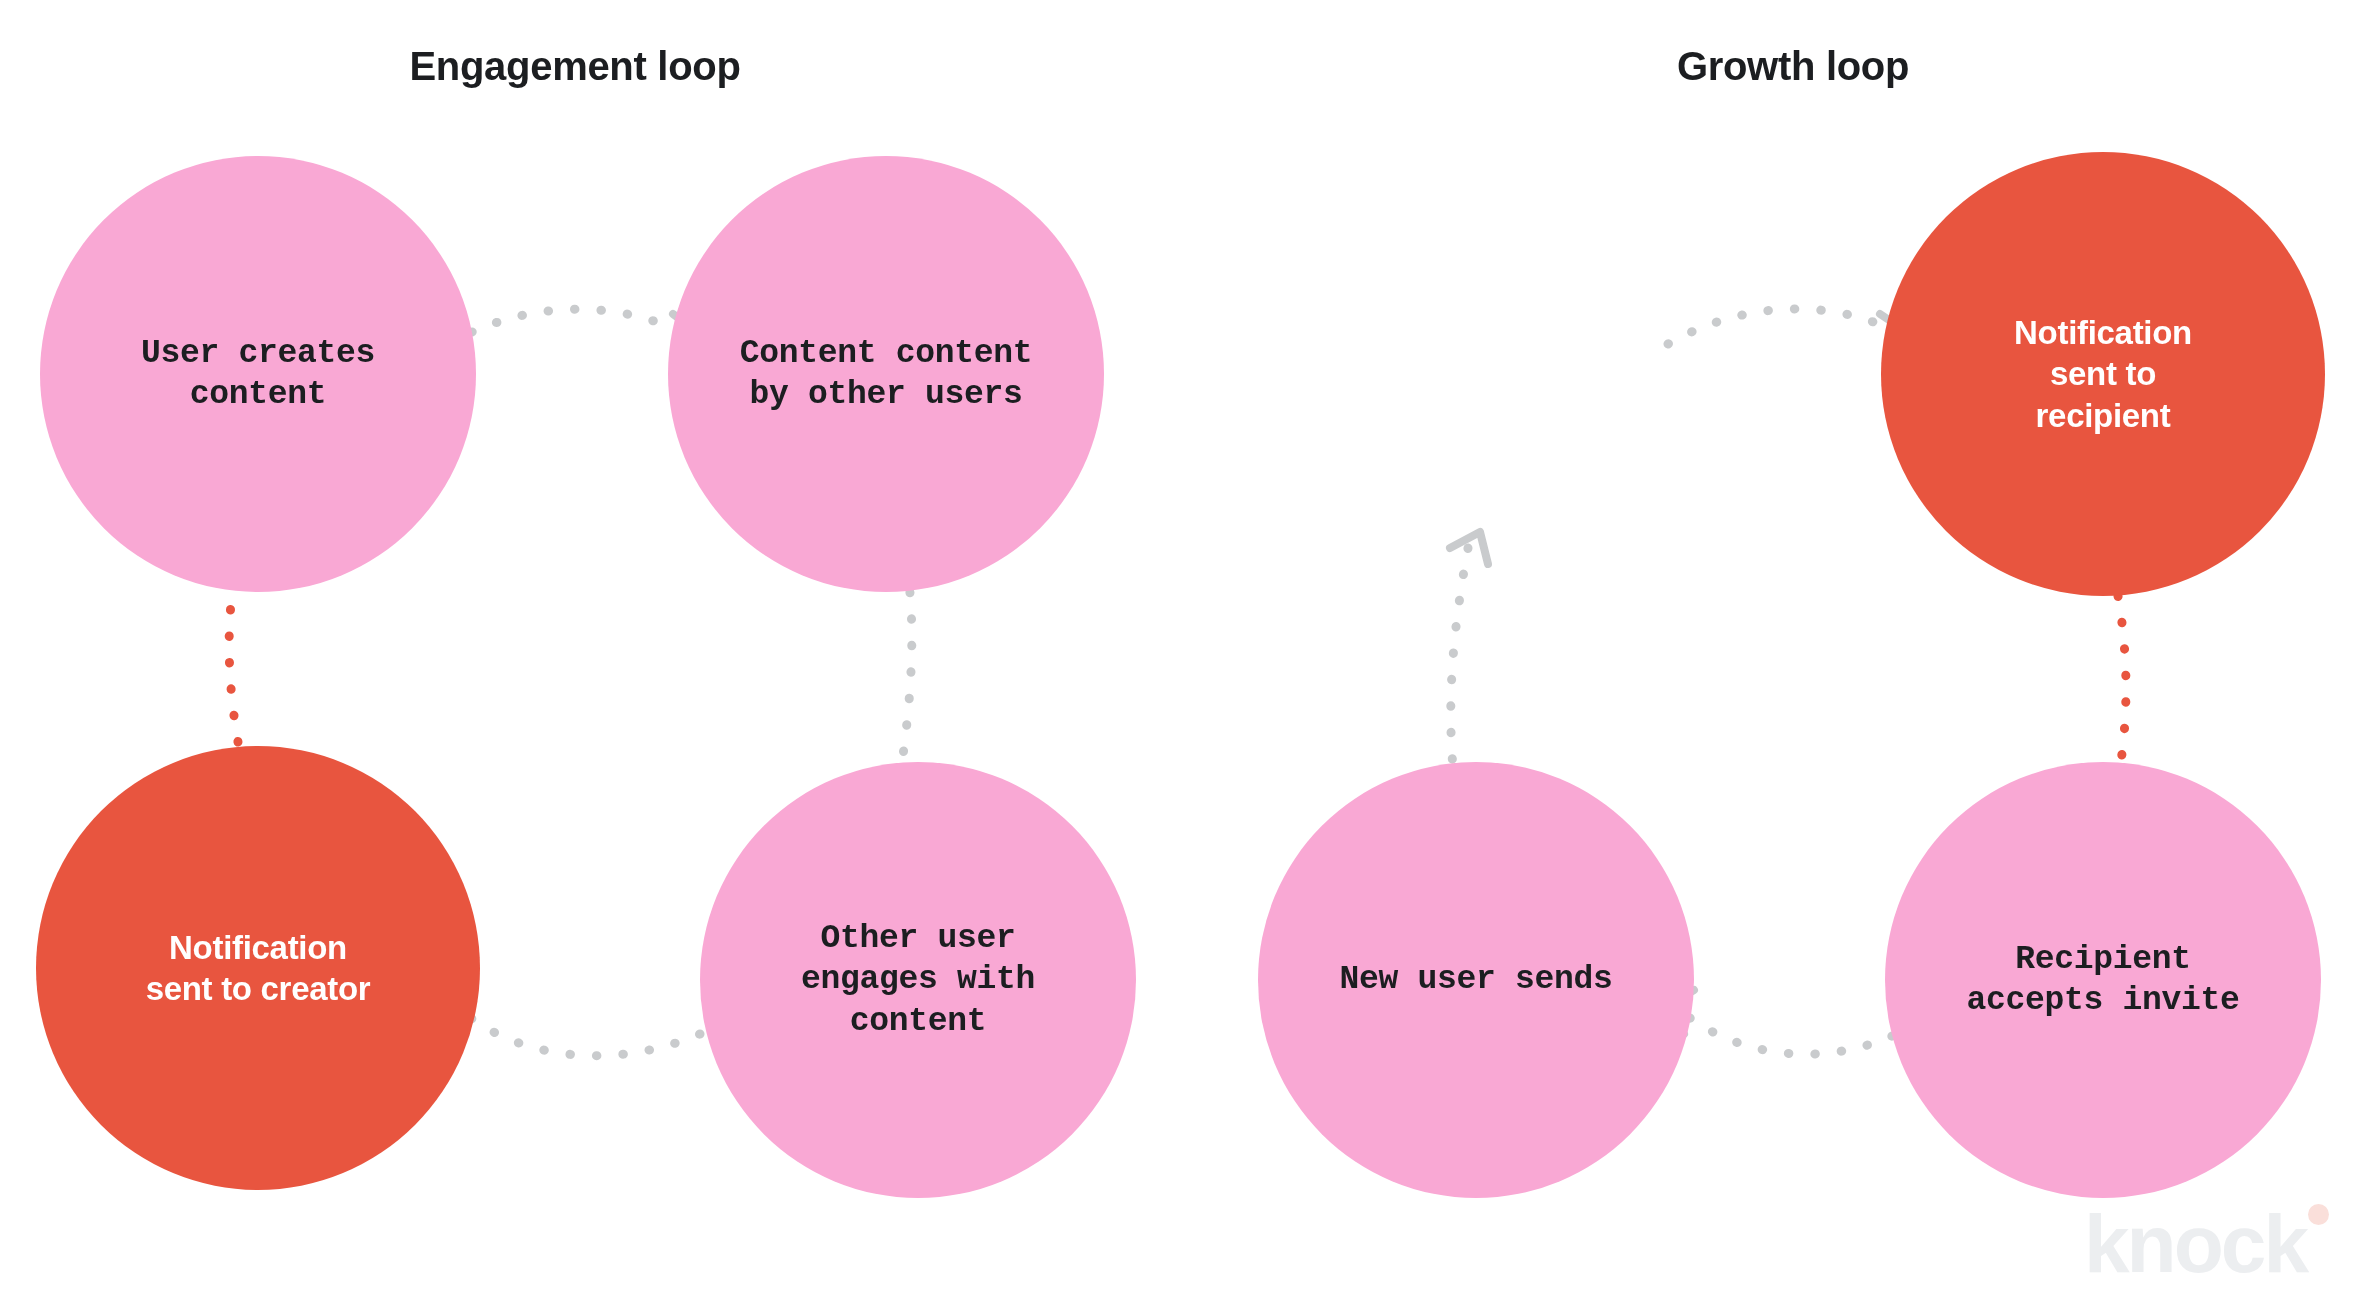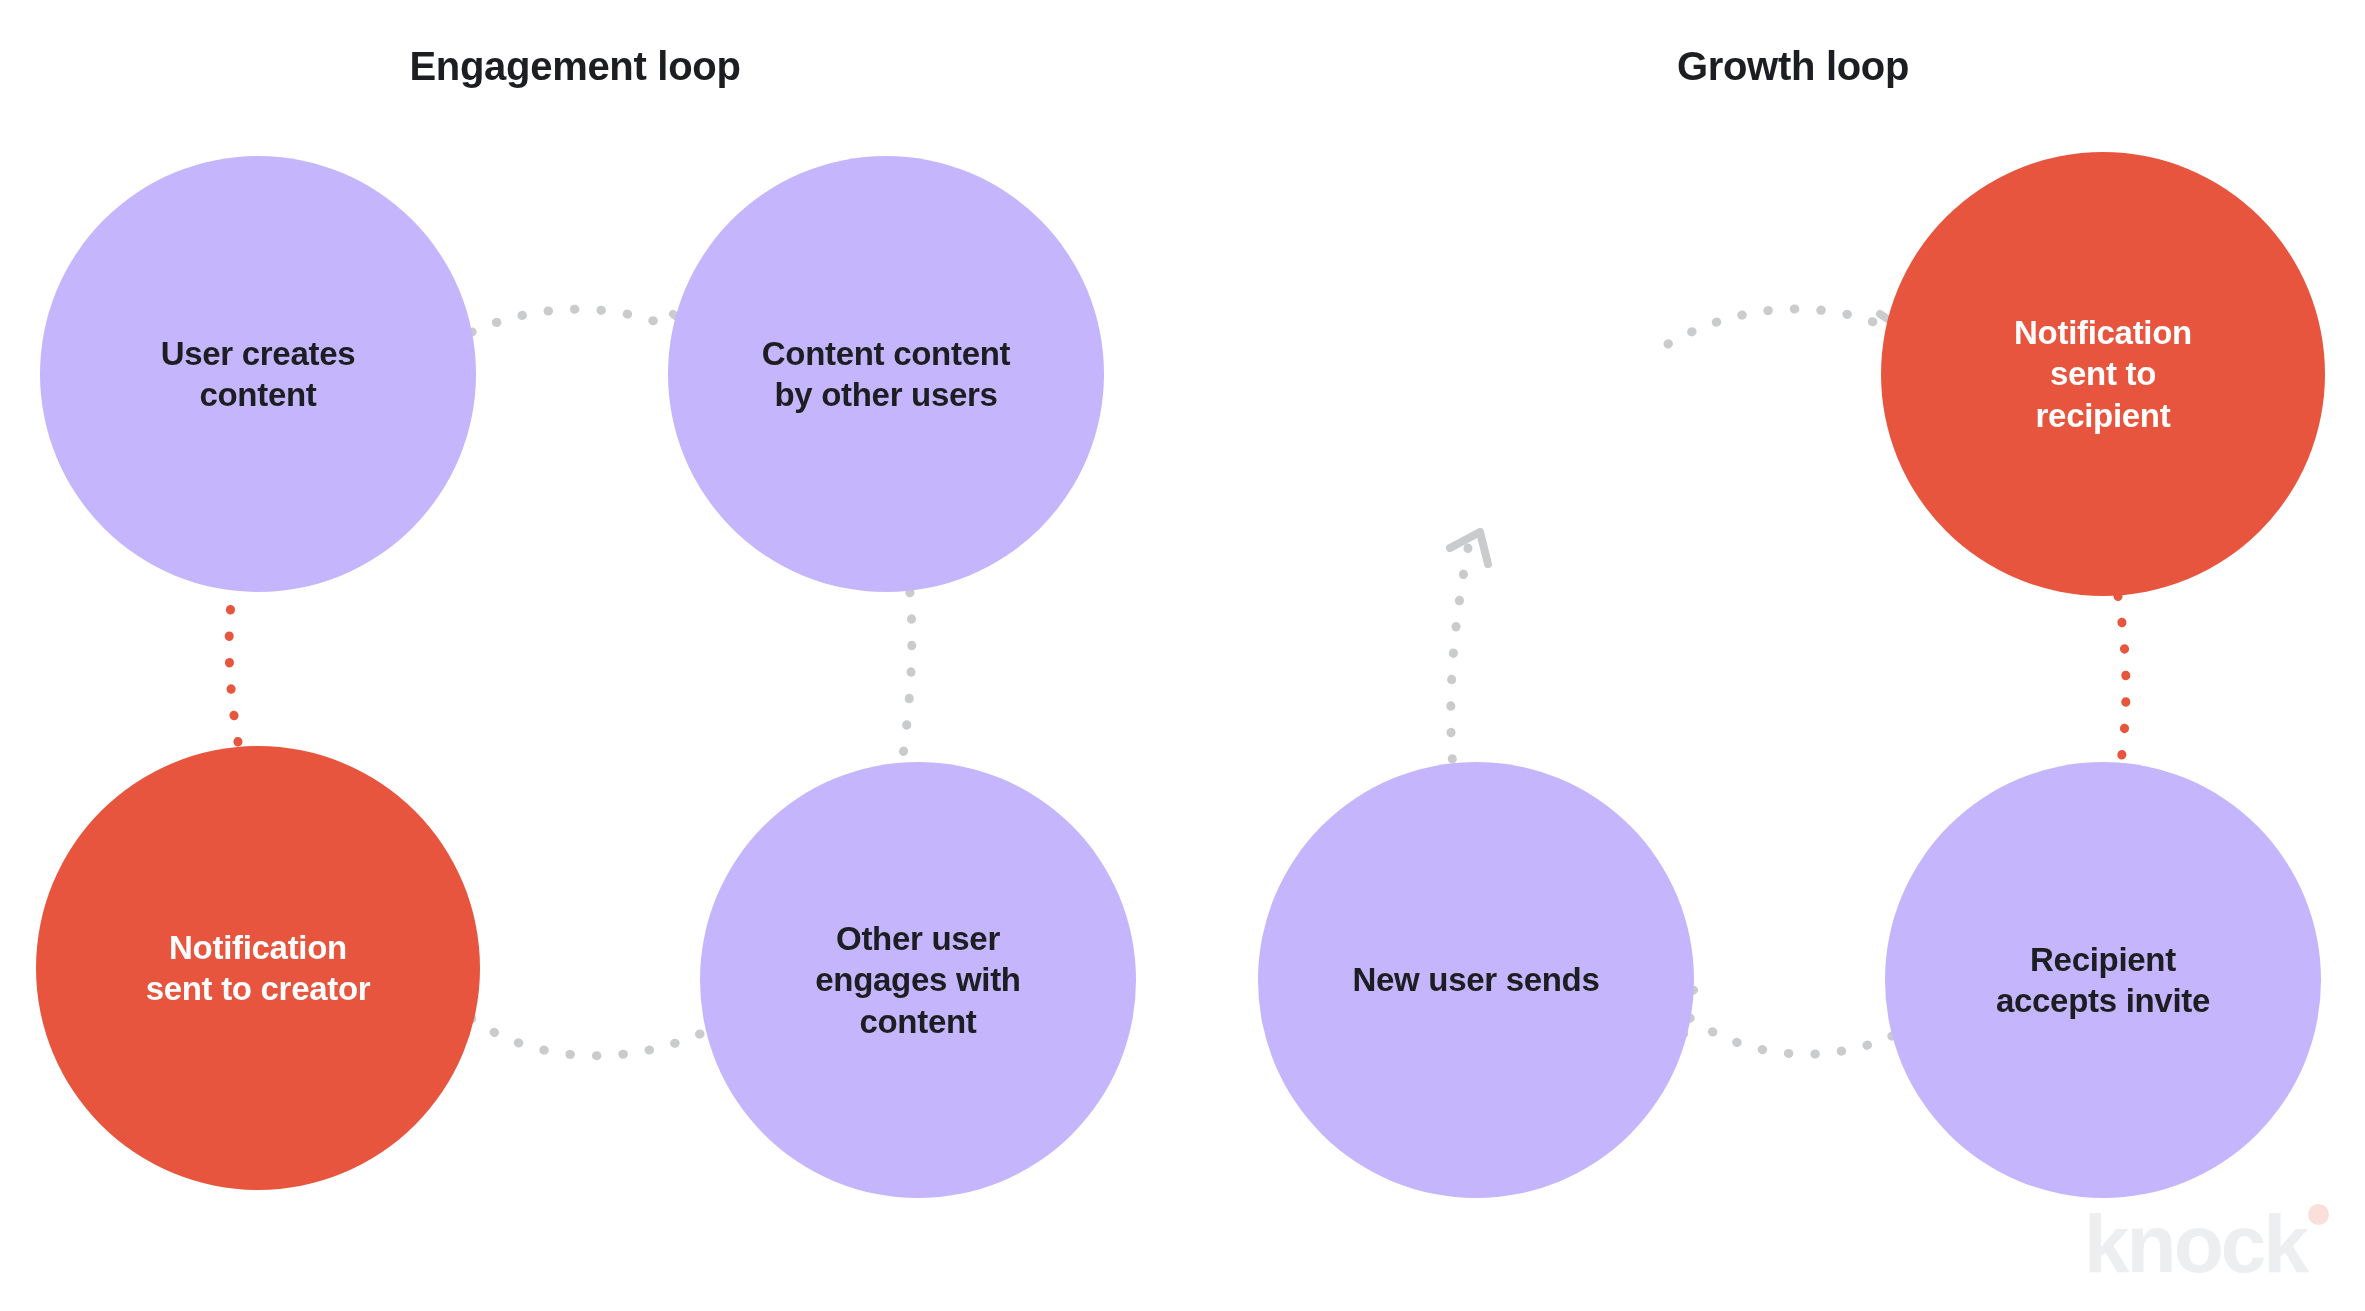--- a/index.html
+++ b/index.html
@@ -33,21 +33,21 @@
     box-sizing:border-box;
   }
   .node .node-label{
     font-size:33px;
     font-weight:bold;
     line-height:1.25;
     letter-spacing:-0.3px;
     padding:0 18px;
     white-space:pre-line;
   }
-  .node.light{background:#c4b5fd;}
+  .node.light{background:#f9a8d4;font-family:Liberation Mono, monospace;}
   .node.light .node-label{color:#1c1e21;}
   .node.accent{background:#e8553f;}
   .node.accent .node-label{color:#ffffff;}
 
   svg.edges{
     position:absolute;left:0;top:0;
     width:2365px;height:1311px;
     pointer-events:none;
     overflow:visible;
   }

